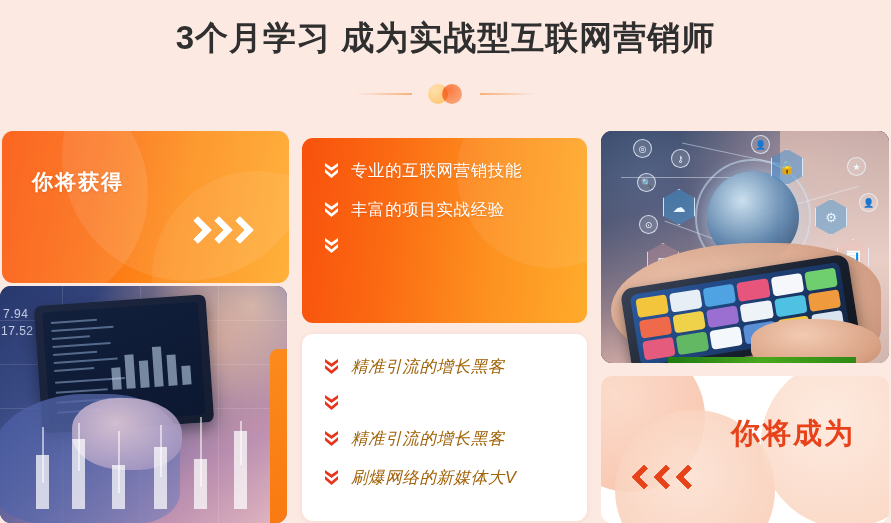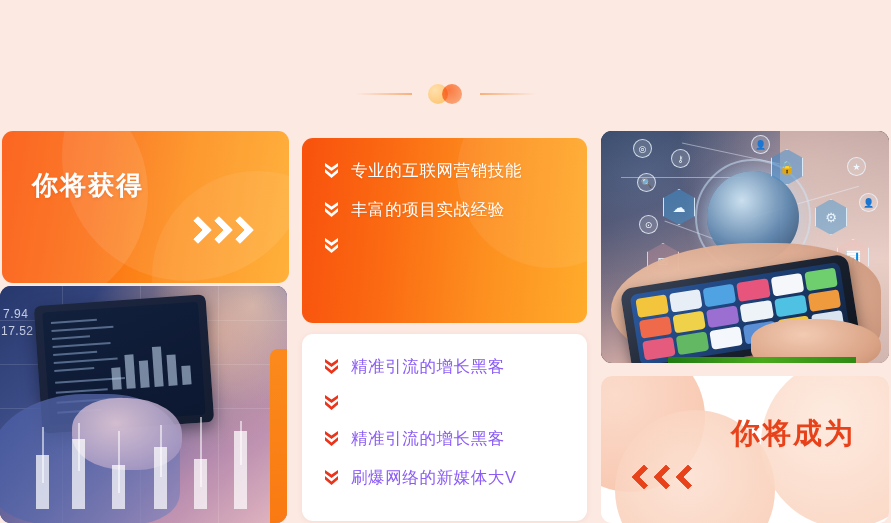--- a/index.html
+++ b/index.html
@@ -30,21 +30,21 @@
   
   .card{position:absolute;border-radius:11px;overflow:hidden;}
 
   
   .card-get{left:2px;top:131px;width:287px;height:152px;
     background:linear-gradient(100deg,#fb5409 0%,#fb6d12 32%,#fd8f1b 62%,#ffab2c 100%);}
   .blob{position:absolute;border-radius:50%;pointer-events:none;}
   .card-get .b1{left:-90px;top:-56px;width:236px;height:236px;background:rgba(255,255,255,.10);}
   .card-get .b2{left:60px;top:-100px;width:250px;height:250px;background:rgba(255,255,255,.09);}
   .card-get .b3{left:150px;top:40px;width:210px;height:210px;background:rgba(255,255,255,.07);}
-  .get-title{position:absolute;left:30px;top:37px;font-size:26px;font-weight:bold;
+  .get-title{position:absolute;left:30px;top:37px;font-size:21px;font-weight:bold;
     color:#ffffff;letter-spacing:2px;text-shadow:0 1px 3px rgba(180,60,0,.25);}
   .get-arrows{position:absolute;left:184px;top:86px;display:flex;gap:2px;}
   .chev-r{width:19px;height:28px;position:relative;}
   .chev-r::before{content:"";position:absolute;left:2px;top:3px;width:13px;height:13px;
     border-top:7px solid #fff;border-right:7px solid #fff;transform:rotate(45deg);
     border-radius:1px;}
 
   
   .card-orange{left:302px;top:138px;width:285px;height:185px;
     background:linear-gradient(95deg,#f8510d 0%,#fb6a12 30%,#fd9120 66%,#ffab2b 100%);}
@@ -60,21 +60,21 @@
   .li:last-child{margin-bottom:0;}
   .bullet{width:15px;height:16px;position:relative;flex:0 0 15px;margin-right:12px;}
   .bullet::before{content:"";position:absolute;left:1px;top:0px;width:13px;height:8px;
     clip-path:polygon(0 0,50% 55%,100% 0,100% 42%,50% 100%,0 42%);}
   .bullet::after{content:"";position:absolute;left:1px;top:6px;width:13px;height:9px;
     clip-path:polygon(0 0,50% 62%,100% 0,100% 38%,50% 100%,0 38%);}
   .li-text{font-size:16.5px;letter-spacing:.6px;white-space:nowrap;}
   .card-orange .bullet::before,.card-orange .bullet::after{background:#ffffff;}
   .card-orange .li-text{color:#ffffff;text-shadow:0 1px 2px rgba(170,60,0,.25);}
   .card-white .bullet::before,.card-white .bullet::after{background:#e8351b;}
-  .card-white .li-text{color:#8b5cf6;}
+  .card-white .li-text{color:#a16207;font-style:italic;}
 
   
   .card-photo-tech{left:601px;top:131px;width:288px;height:232px;background:#0e1b2e;}
   .tech-bg{position:absolute;inset:0;
     background:
       radial-gradient(circle at 72% 12%,rgba(240,210,215,.55),rgba(240,210,215,0) 45%),
       radial-gradient(circle at 15% 18%,rgba(120,150,200,.35),rgba(120,150,200,0) 50%),
       linear-gradient(160deg,#2b3a55 0%,#4a4a63 28%,#8d7a86 52%,#cfa9a4 72%,#e8c6bd 100%);}
   .tech-blur{position:absolute;left:62%;top:0;width:38%;height:100%;
     background:linear-gradient(180deg,#d7b7ae,#efd6cd 55%,#cdb3ae);opacity:.85;}
@@ -172,20 +172,21 @@
   .chev-l::before{content:"";position:absolute;left:4px;top:4px;width:12px;height:12px;
     border-bottom:6px solid #e8421a;border-left:6px solid #e8421a;transform:rotate(45deg);
     border-radius:1px;}
 </style>
 </head>
 <body>
 
 <div class="page">
 
   <div class="header">
+    <div class="title">3个月学习  成为实战型互联网营销师</div>
     <div class="divider">
       <span class="div-line l"></span>
       <span class="dot a"></span>
       <span class="dot b"></span>
       <span class="div-line r"></span>
     </div>
   </div>
 
   <div class="card card-get">
     <span class="blob b1"></span>

